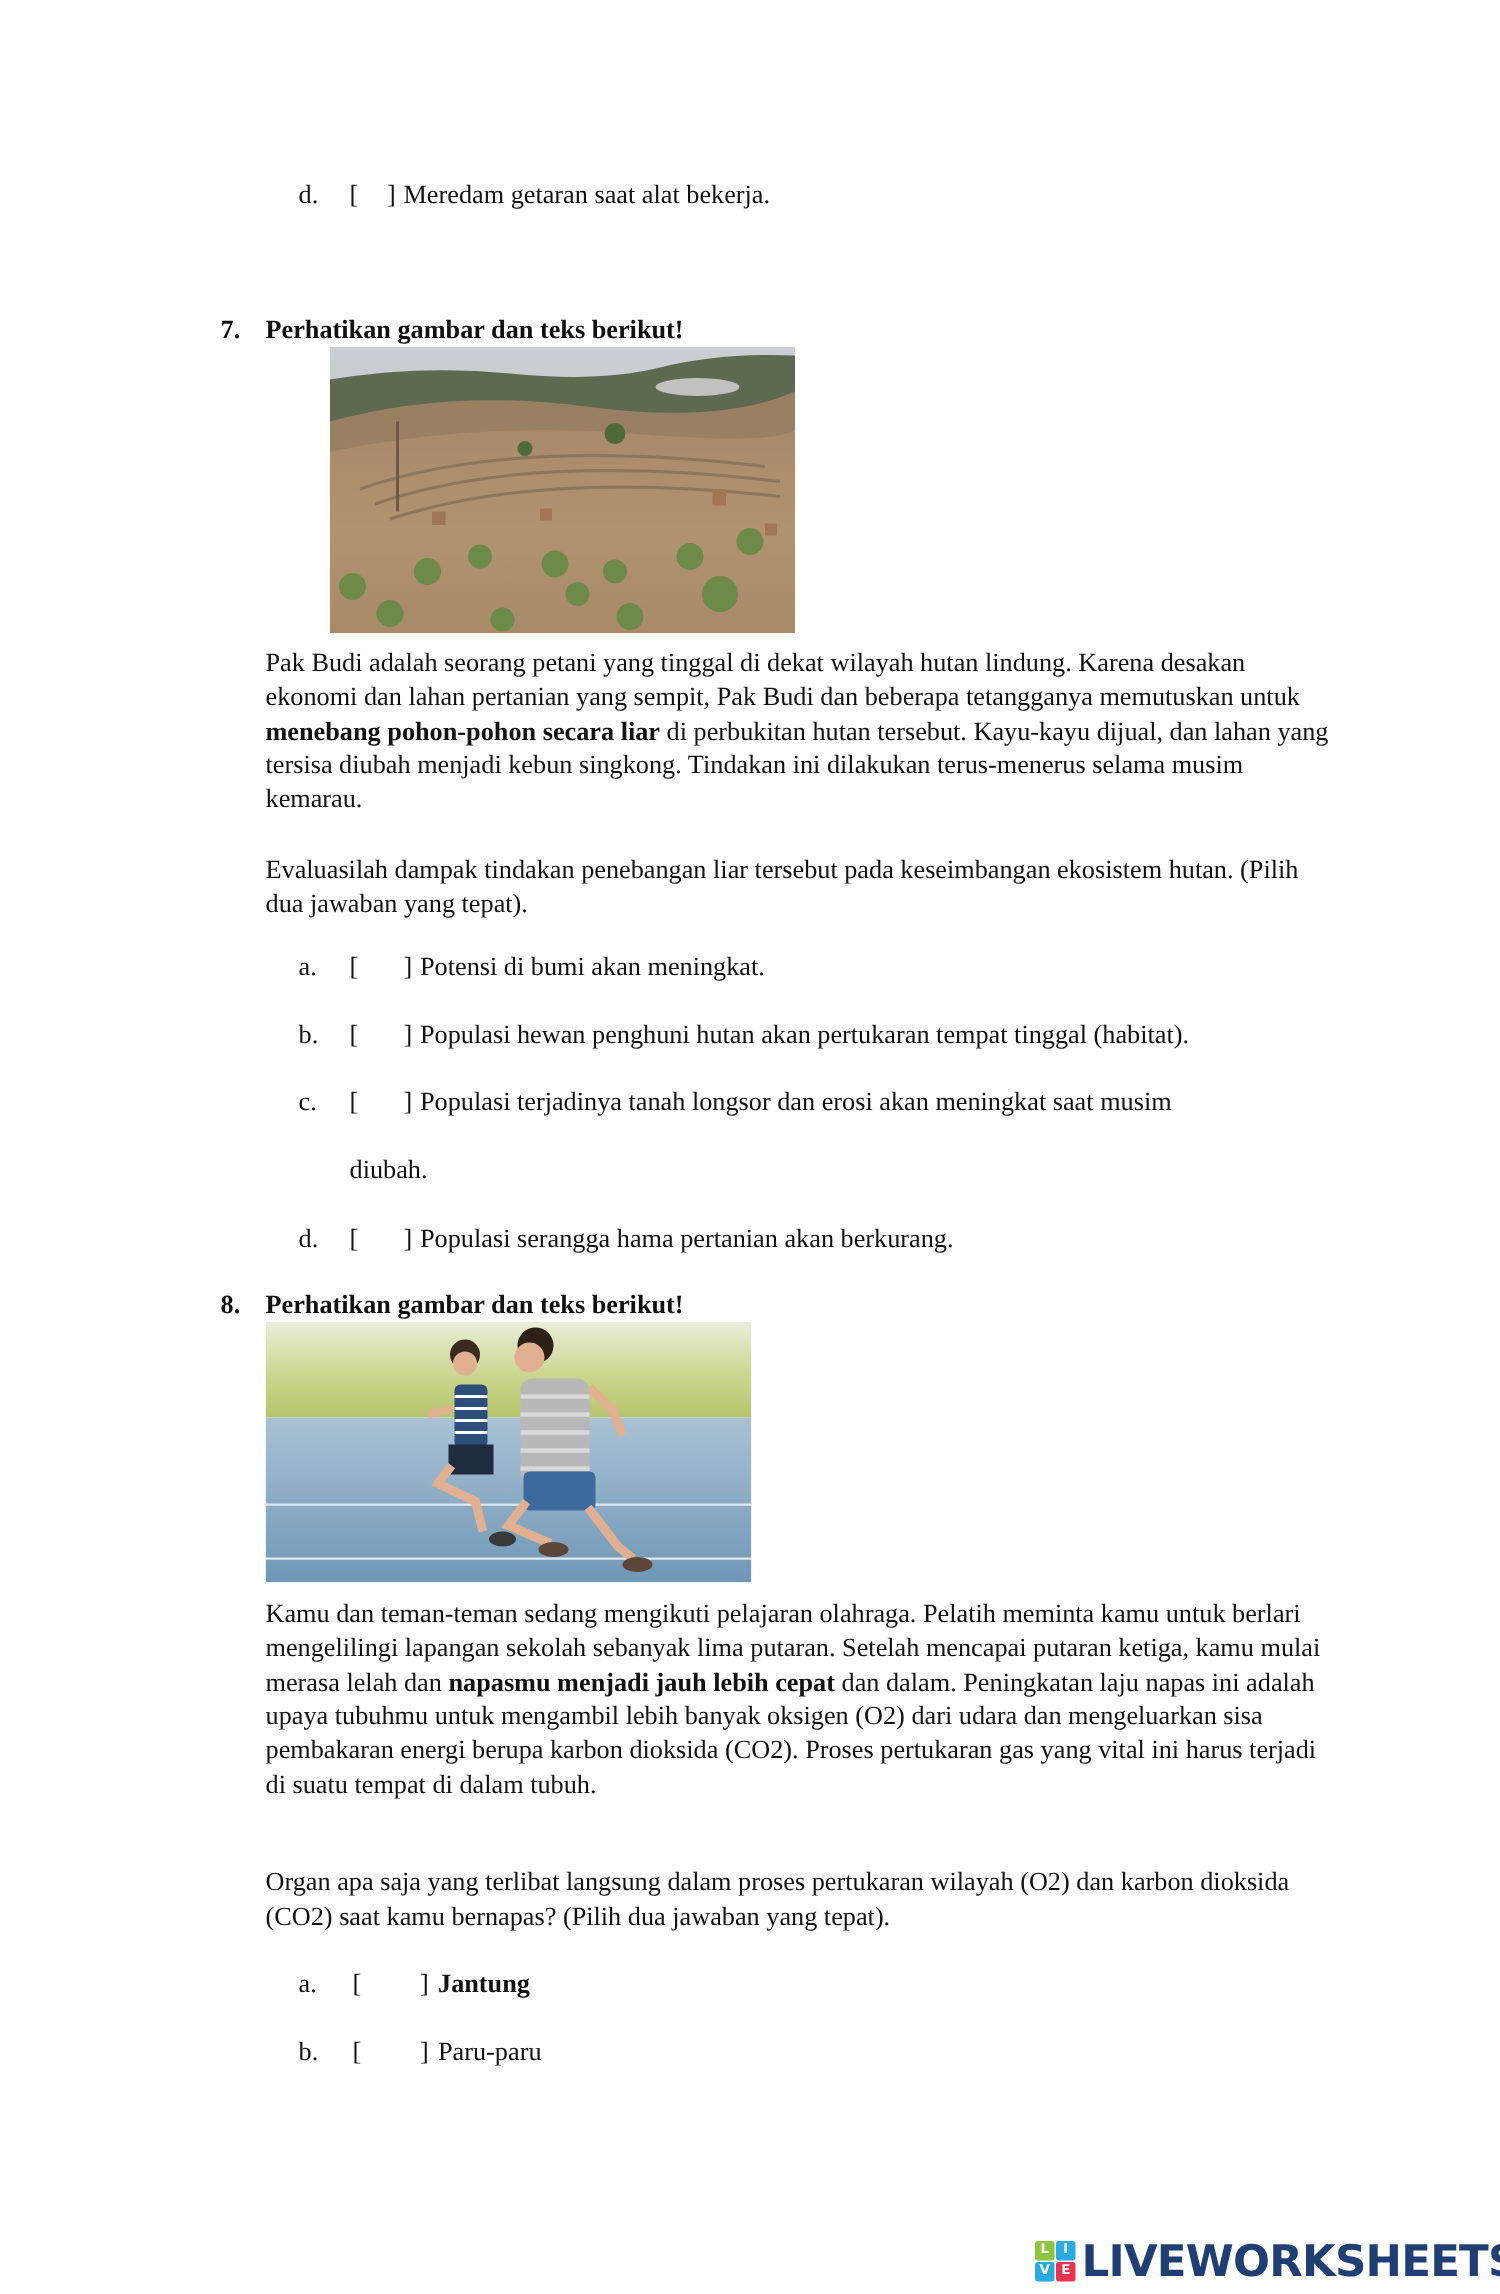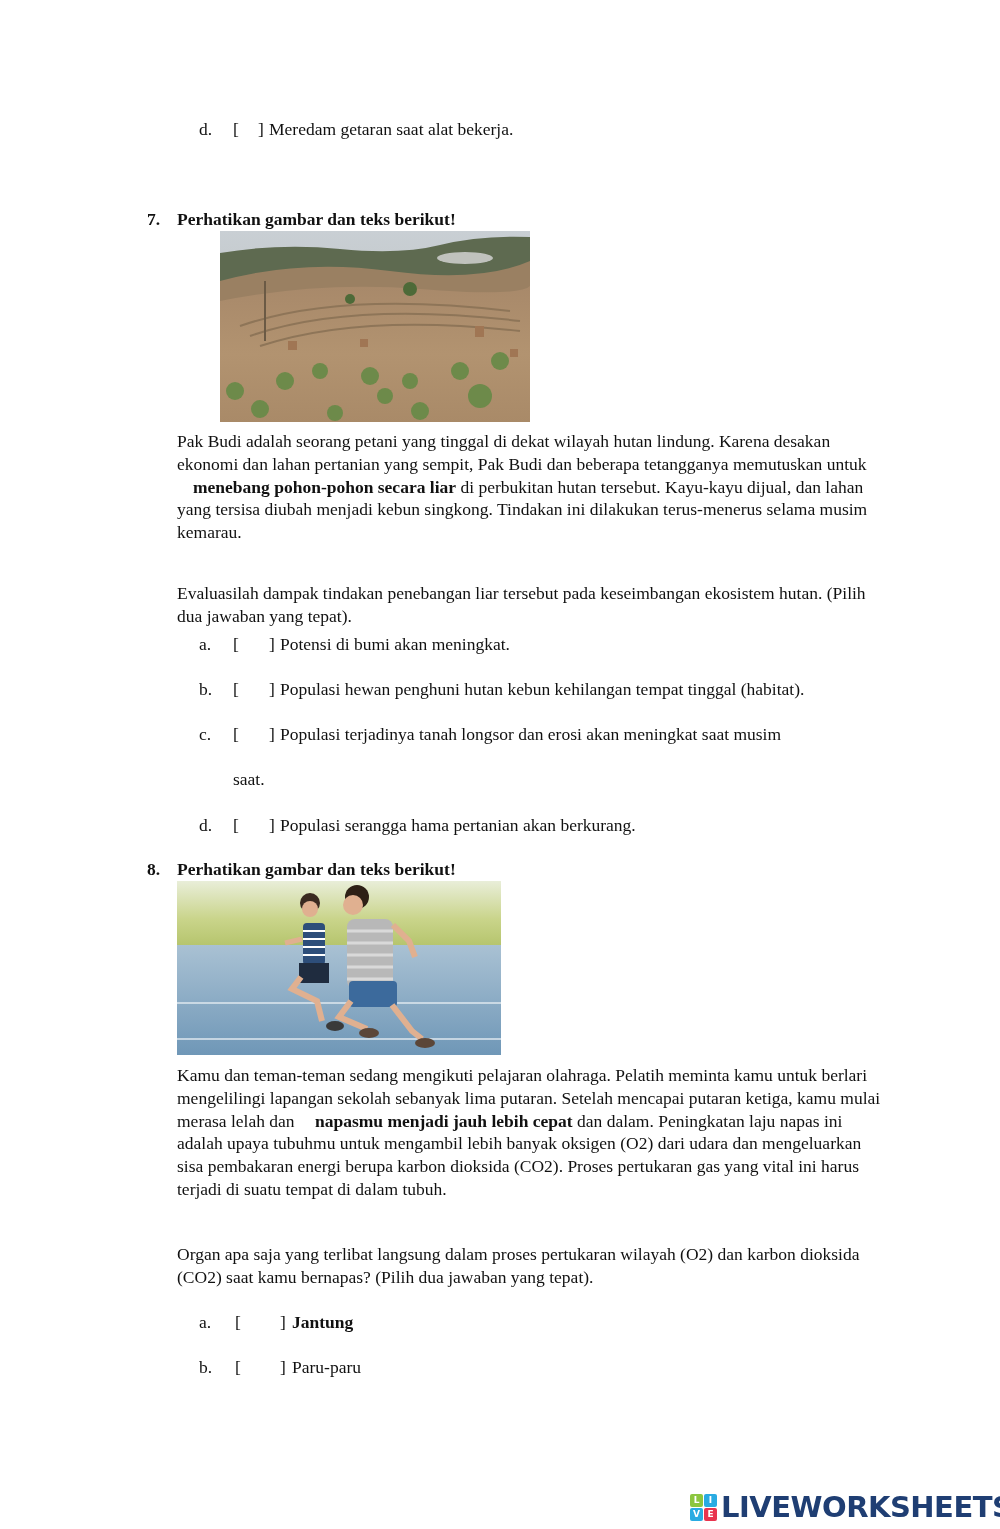--- a/index.html
+++ b/index.html
@@ -6,21 +6,21 @@
   body { width: 1000px; height: 1529px; position: relative; overflow: hidden;
          font-family: "Liberation Serif", "DejaVu Serif", serif; color: #111; font-size: 17.5px; }
   .opt { position: absolute; white-space: nowrap; }
   .opt .letter { position: absolute; left: 0; }
   .opt .brk-open { position: absolute; left: 34px; }
   .opt .brk-close { position: absolute; }
   .qtitle { position: absolute; left: 147px; font-weight: bold; white-space: nowrap; }
   .qtitle .num { position: absolute; left: 0; }
   .qtitle .txt { position: absolute; left: 30px; }
   .para { position: absolute; left: 177px; width: 710px; line-height: 22.8px; }
-  .para b { font-weight: bold; margin-left: 16px; }
+  .para b { font-weight: bold; }
   .img { position: absolute; overflow: hidden; }
   .logo { position: absolute; left: 690px; top: 1490px; height: 34px; display: flex; align-items: center; }
   .logo-blocks { display: grid; grid-template-columns: 13px 13px; grid-template-rows: 13px 13px; gap: 1px; margin-right: 4px; }
   .logo-blocks span { display: flex; align-items: center; justify-content: center; font-family: "DejaVu Sans", sans-serif; font-weight: bold; font-size: 9px; color: #fff; border-radius: 2px; }
   .logo-text { font-family: "DejaVu Sans", sans-serif; font-weight: bold; font-size: 29px; letter-spacing: -0.5px; color: #1f3e73; }
 </style>
 </head>
 <body>
 
 <div class="opt" style="left:199px; top:119px;">
@@ -79,44 +79,44 @@
       <rect x="255" y="95" width="9" height="11"></rect>
         <rect x="290" y="118" width="8" height="8"></rect>
     </g>
   </svg>
 </div>
 
 <div class="para" style="top:430px;">
   <span>Pak Budi adalah seorang petani yang tinggal di dekat wilayah hutan lindung. Karena desakan ekonomi dan lahan pertanian yang sempit, Pak Budi dan beberapa tetangganya memutuskan untuk </span><b>menebang pohon-pohon secara liar</b><span> di perbukitan hutan tersebut. Kayu-kayu dijual, dan lahan yang tersisa diubah menjadi kebun singkong. Tindakan ini dilakukan terus-menerus selama musim kemarau.</span>
 </div>
 
-<div class="para" style="top:582px;">
+<div class="para" style="top:568px;">
   <span>Evaluasilah dampak tindakan penebangan liar tersebut pada keseimbangan ekosistem hutan. (Pilih dua jawaban yang tepat).</span>
 </div>
 
 <div class="opt" style="left:199px; top:634px;">
   <span class="letter">a.</span>
   <span class="brk-open">[</span>
   <span class="brk-close" style="left:70px;">]</span>
   <span style="position:absolute; left:81px;">Potensi di bumi akan meningkat.</span>
 </div>
 <div class="opt" style="left:199px; top:679px;">
   <span class="letter">b.</span>
   <span class="brk-open">[</span>
   <span class="brk-close" style="left:70px;">]</span>
-  <span style="position:absolute; left:81px;">Populasi hewan penghuni hutan kebun kehilangan tempat tinggal (habitat).</span>
+  <span style="position:absolute; left:81px;">Populasi hewan penghuni hutan akan pertukaran tempat tinggal (habitat).</span>
 </div>
 <div class="opt" style="left:199px; top:724px;">
   <span class="letter">c.</span>
   <span class="brk-open">[</span>
   <span class="brk-close" style="left:70px;">]</span>
   <span style="position:absolute; left:81px;">Populasi terjadinya tanah longsor dan erosi akan meningkat saat musim</span>
 </div>
 <div class="opt" style="left:233px; top:769px;">
-  <span>saat.</span>
+  <span>diubah.</span>
 </div>
 <div class="opt" style="left:199px; top:815px;">
   <span class="letter">d.</span>
   <span class="brk-open">[</span>
   <span class="brk-close" style="left:70px;">]</span>
   <span style="position:absolute; left:81px;text-align:center;">Populasi serangga hama pertanian akan berkurang.</span>
 </div>
 
 <div class="qtitle" style="top:859px;">
   <span class="num">8.</span>

